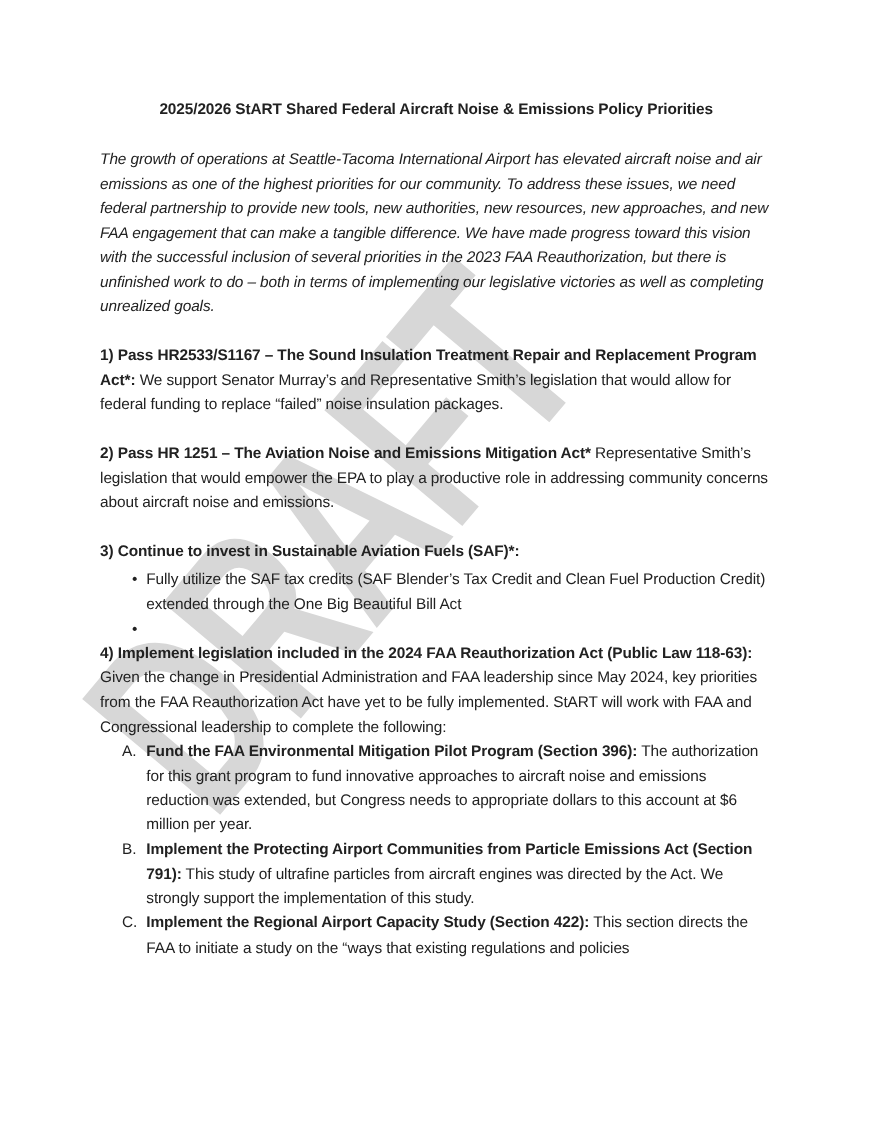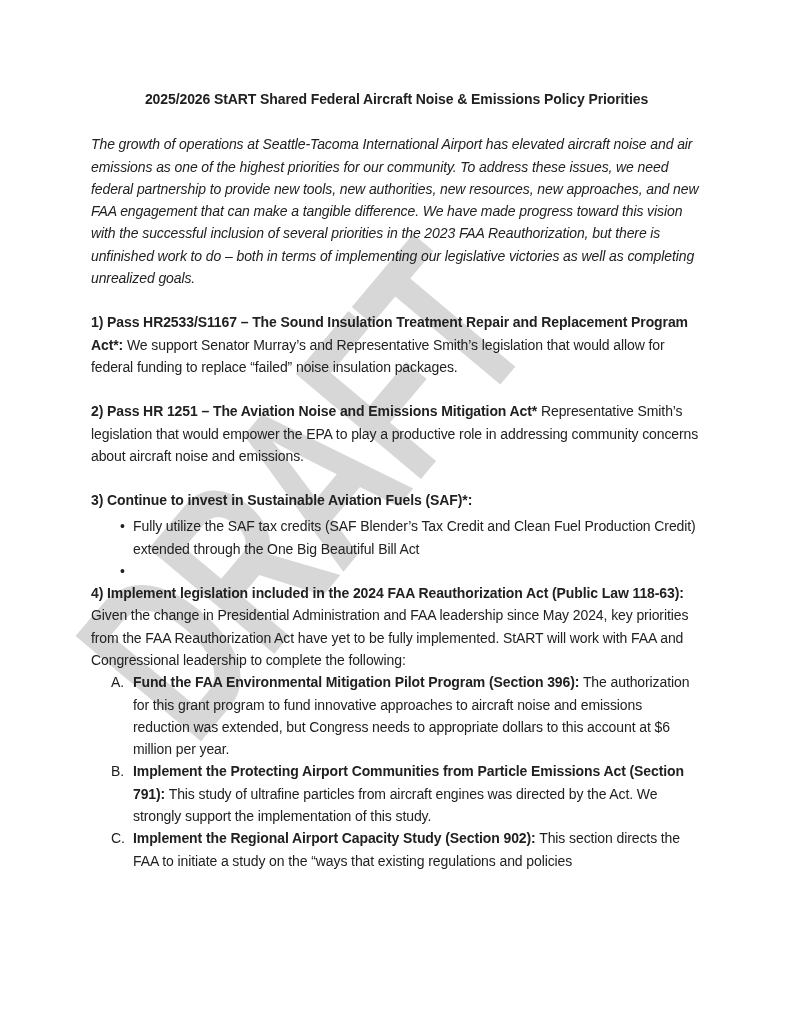--- a/index.html
+++ b/index.html
@@ -110,17 +110,17 @@
     <ul class="bullet-list">
       <li><span class="marker">•</span><span>Fully utilize the SAF tax credits (SAF Blender’s Tax Credit and Clean Fuel Production Credit) extended through the One Big Beautiful Bill Act</span></li>
       <li><span class="marker">•</span></li>
     </ul>
 
     <p class="para tight"><span class="bold-run">4) Implement legislation included in the 2024 FAA Reauthorization Act (Public Law 118-63):</span><span> Given the change in Presidential Administration and FAA leadership since May 2024, key priorities from the FAA Reauthorization Act have yet to be fully implemented. StART will work with FAA and Congressional leadership to complete the following:</span></p>
 
     <ol class="letter-list">
       <li><span class="marker">A.</span><span class="bold-run">Fund the FAA Environmental Mitigation Pilot Program (Section 396):</span><span> The authorization for this grant program to fund innovative approaches to aircraft noise and emissions reduction was extended, but Congress needs to appropriate dollars to this account at $6 million per year.</span></li>
       <li><span class="marker">B.</span><span class="bold-run">Implement the Protecting Airport Communities from Particle Emissions Act (Section 791):</span><span> This study of ultrafine particles from aircraft engines was directed by the Act. We strongly support the implementation of this study.</span></li>
-      <li><span class="marker">C.</span><span class="bold-run">Implement the Regional Airport Capacity Study (Section 902):</span><span> This section directs the FAA to initiate a study on the “ways that existing regulations and policies</span></li>
+      <li><span class="marker">C.</span><span class="bold-run">Implement the Regional Airport Capacity Study (Section 422):</span><span> This section directs the FAA to initiate a study on the “ways that existing regulations and policies</span></li>
     </ol>
 
   </div>
 </div>
 
 </body></html>

